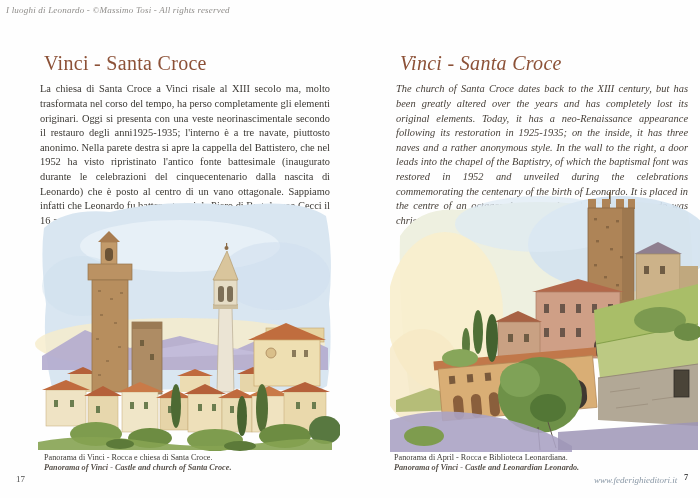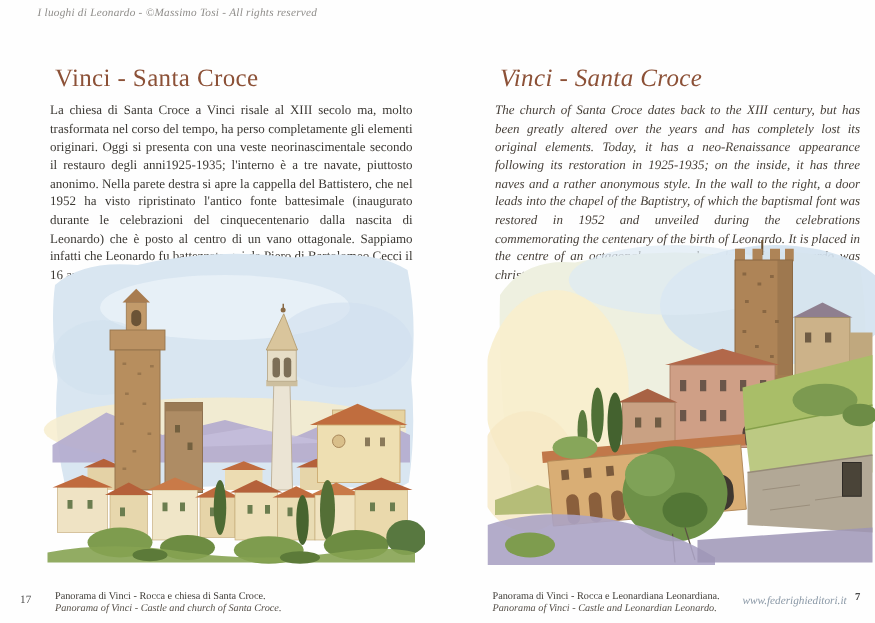--- a/index.html
+++ b/index.html
@@ -2,42 +2,42 @@
 <html><head>
 <meta charset="utf-8">
 <style>
   html,body{margin:0;padding:0;}
   body{
     width:700px;height:498px;position:relative;overflow:hidden;
     background:#fefefe;
     font-family:"Liberation Serif", serif;
   }
   .credit{
-    position:absolute;left:30px;top:5px;
+    position:absolute;left:6px;top:5px;
     font-style:italic;font-size:9px;color:#8f8d8a;letter-spacing:.2px;
   }
   .page-title{
     position:absolute;top:39px;
     font-size:20px;color:#8c5137;letter-spacing:.3px;font-weight:400;
   }
   .title-left{left:44px;}
   .title-right{left:400px;font-style:italic;}
   .body-text{
     position:absolute;top:72px;width:290px;
     font-size:10.4px;line-height:14.6px;text-align:justify;color:#3b3833;
   }
   .body-left{left:40px;}
   .body-right{left:396px;width:292px;font-style:italic;color:#474039;}
   .illus{position:absolute;width:310px;height:258px;}
   .illus-left{left:30px;top:194px;}
   .illus-right{left:390px;top:192px;}
-  .caption{position:absolute;top:472px;font-size:8.2px;line-height:10px;color:#3d3a35;}
+  .caption{position:absolute;top:453px;font-size:8.2px;line-height:10px;color:#3d3a35;}
   .caption-left{left:44px;}
   .caption-right{left:394px;}
-  .caption .en{font-style:italic;color:#57514a;}
+  .caption .en{font-style:italic;color:#57514a;font-weight:bold;}
   .pagenum{position:absolute;font-size:9px;color:#4a4a4a;}
   .pagenum-left{left:16px;top:474px;}
   .pagenum-right{left:684px;top:472px;font-weight:bold;font-size:8.5px;}
   .website{
     position:absolute;left:594px;top:475px;
     font-style:italic;font-size:9px;color:#8a98a6;
   }
 </style>
 </head>
 <body>
@@ -286,19 +286,19 @@
 
     <g>
       <path d="M0,228 Q50,212 110,226 Q150,234 182,254 L182,260 L0,260 Z" fill="#aba3c4" opacity="0.9"></path>
       <path d="M168,240 L308,230 L308,258 L168,258 Z" fill="#9e95b6" opacity="0.85"></path>
       <ellipse cx="34" cy="244" rx="20" ry="10" fill="#7e9c4e"></ellipse>
     </g>
   </svg>
 </div>
 
 <div class="caption caption-right">
-  <div class="it">Panorama di Vinci - Rocca e Leonardiana Leonardiana.</div>
+  <div class="it">Panorama di April - Rocca e Biblioteca Leonardiana.</div>
   <div class="en">Panorama of Vinci - Castle and Leonardian Leonardo.</div>
 </div>
 
 <div class="pagenum pagenum-left">17</div>
 <div class="website">www.federighieditori.it</div>
 <div class="pagenum pagenum-right">7</div>
 
 </body></html>

